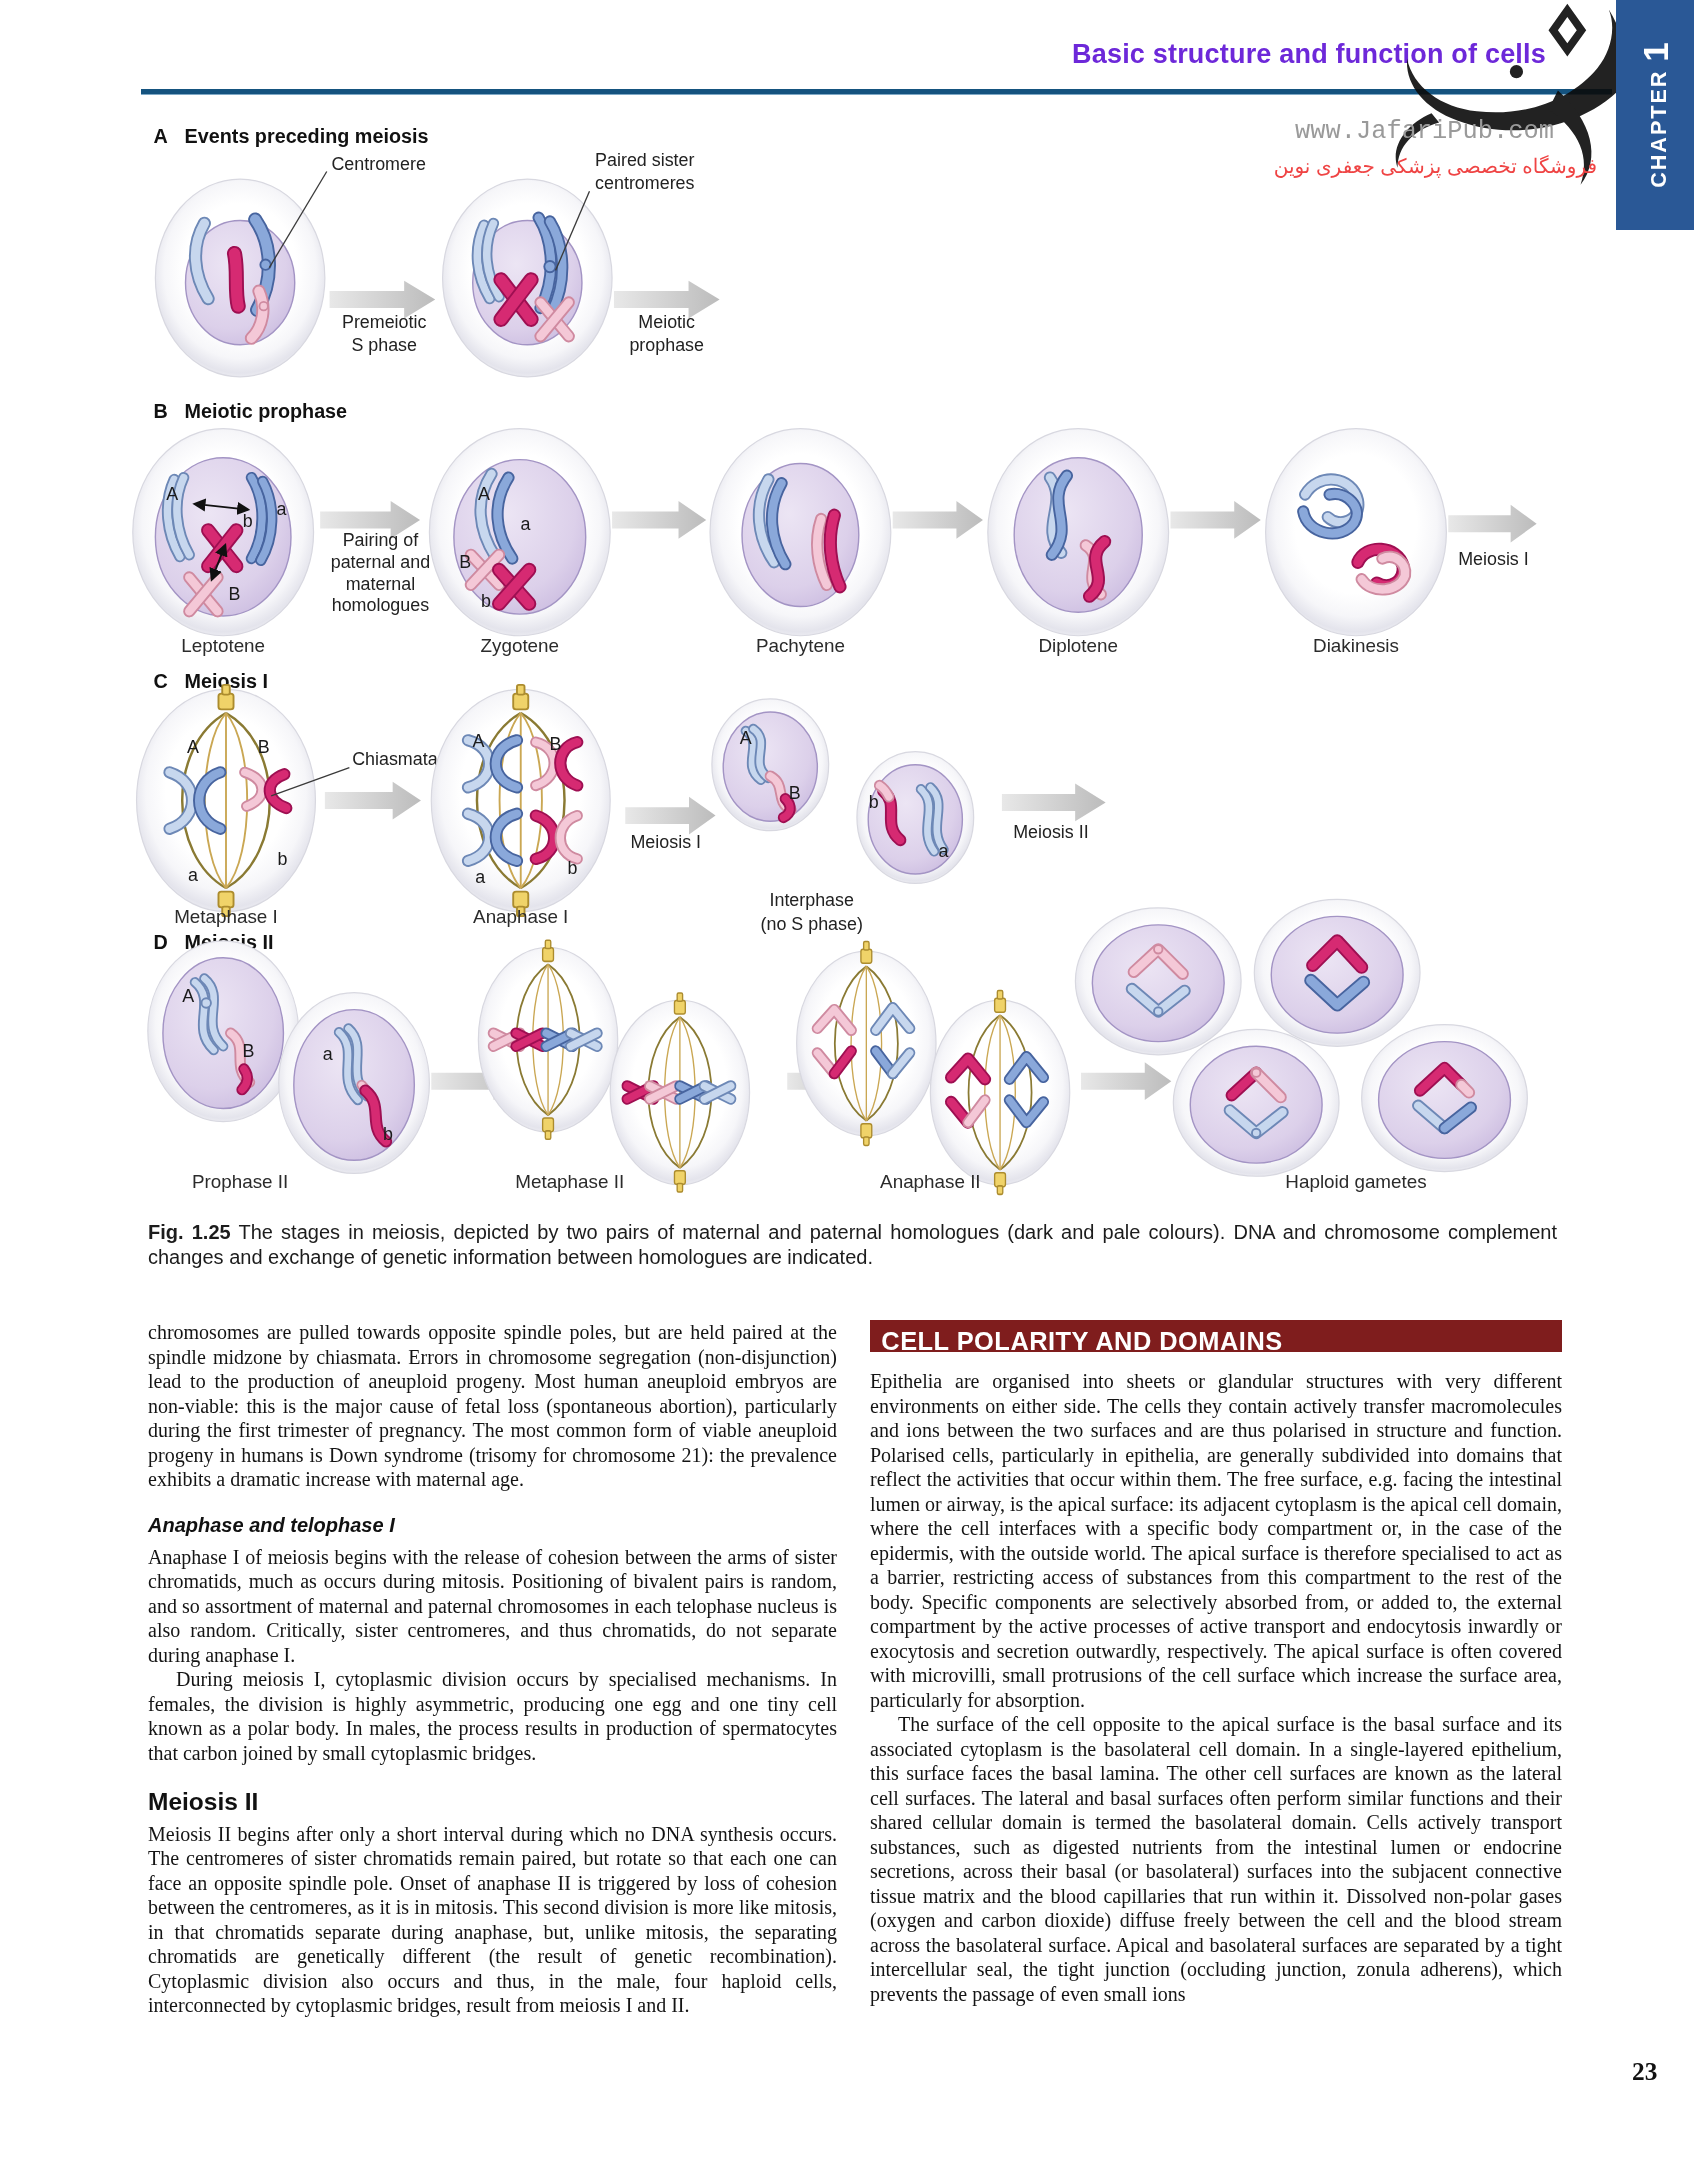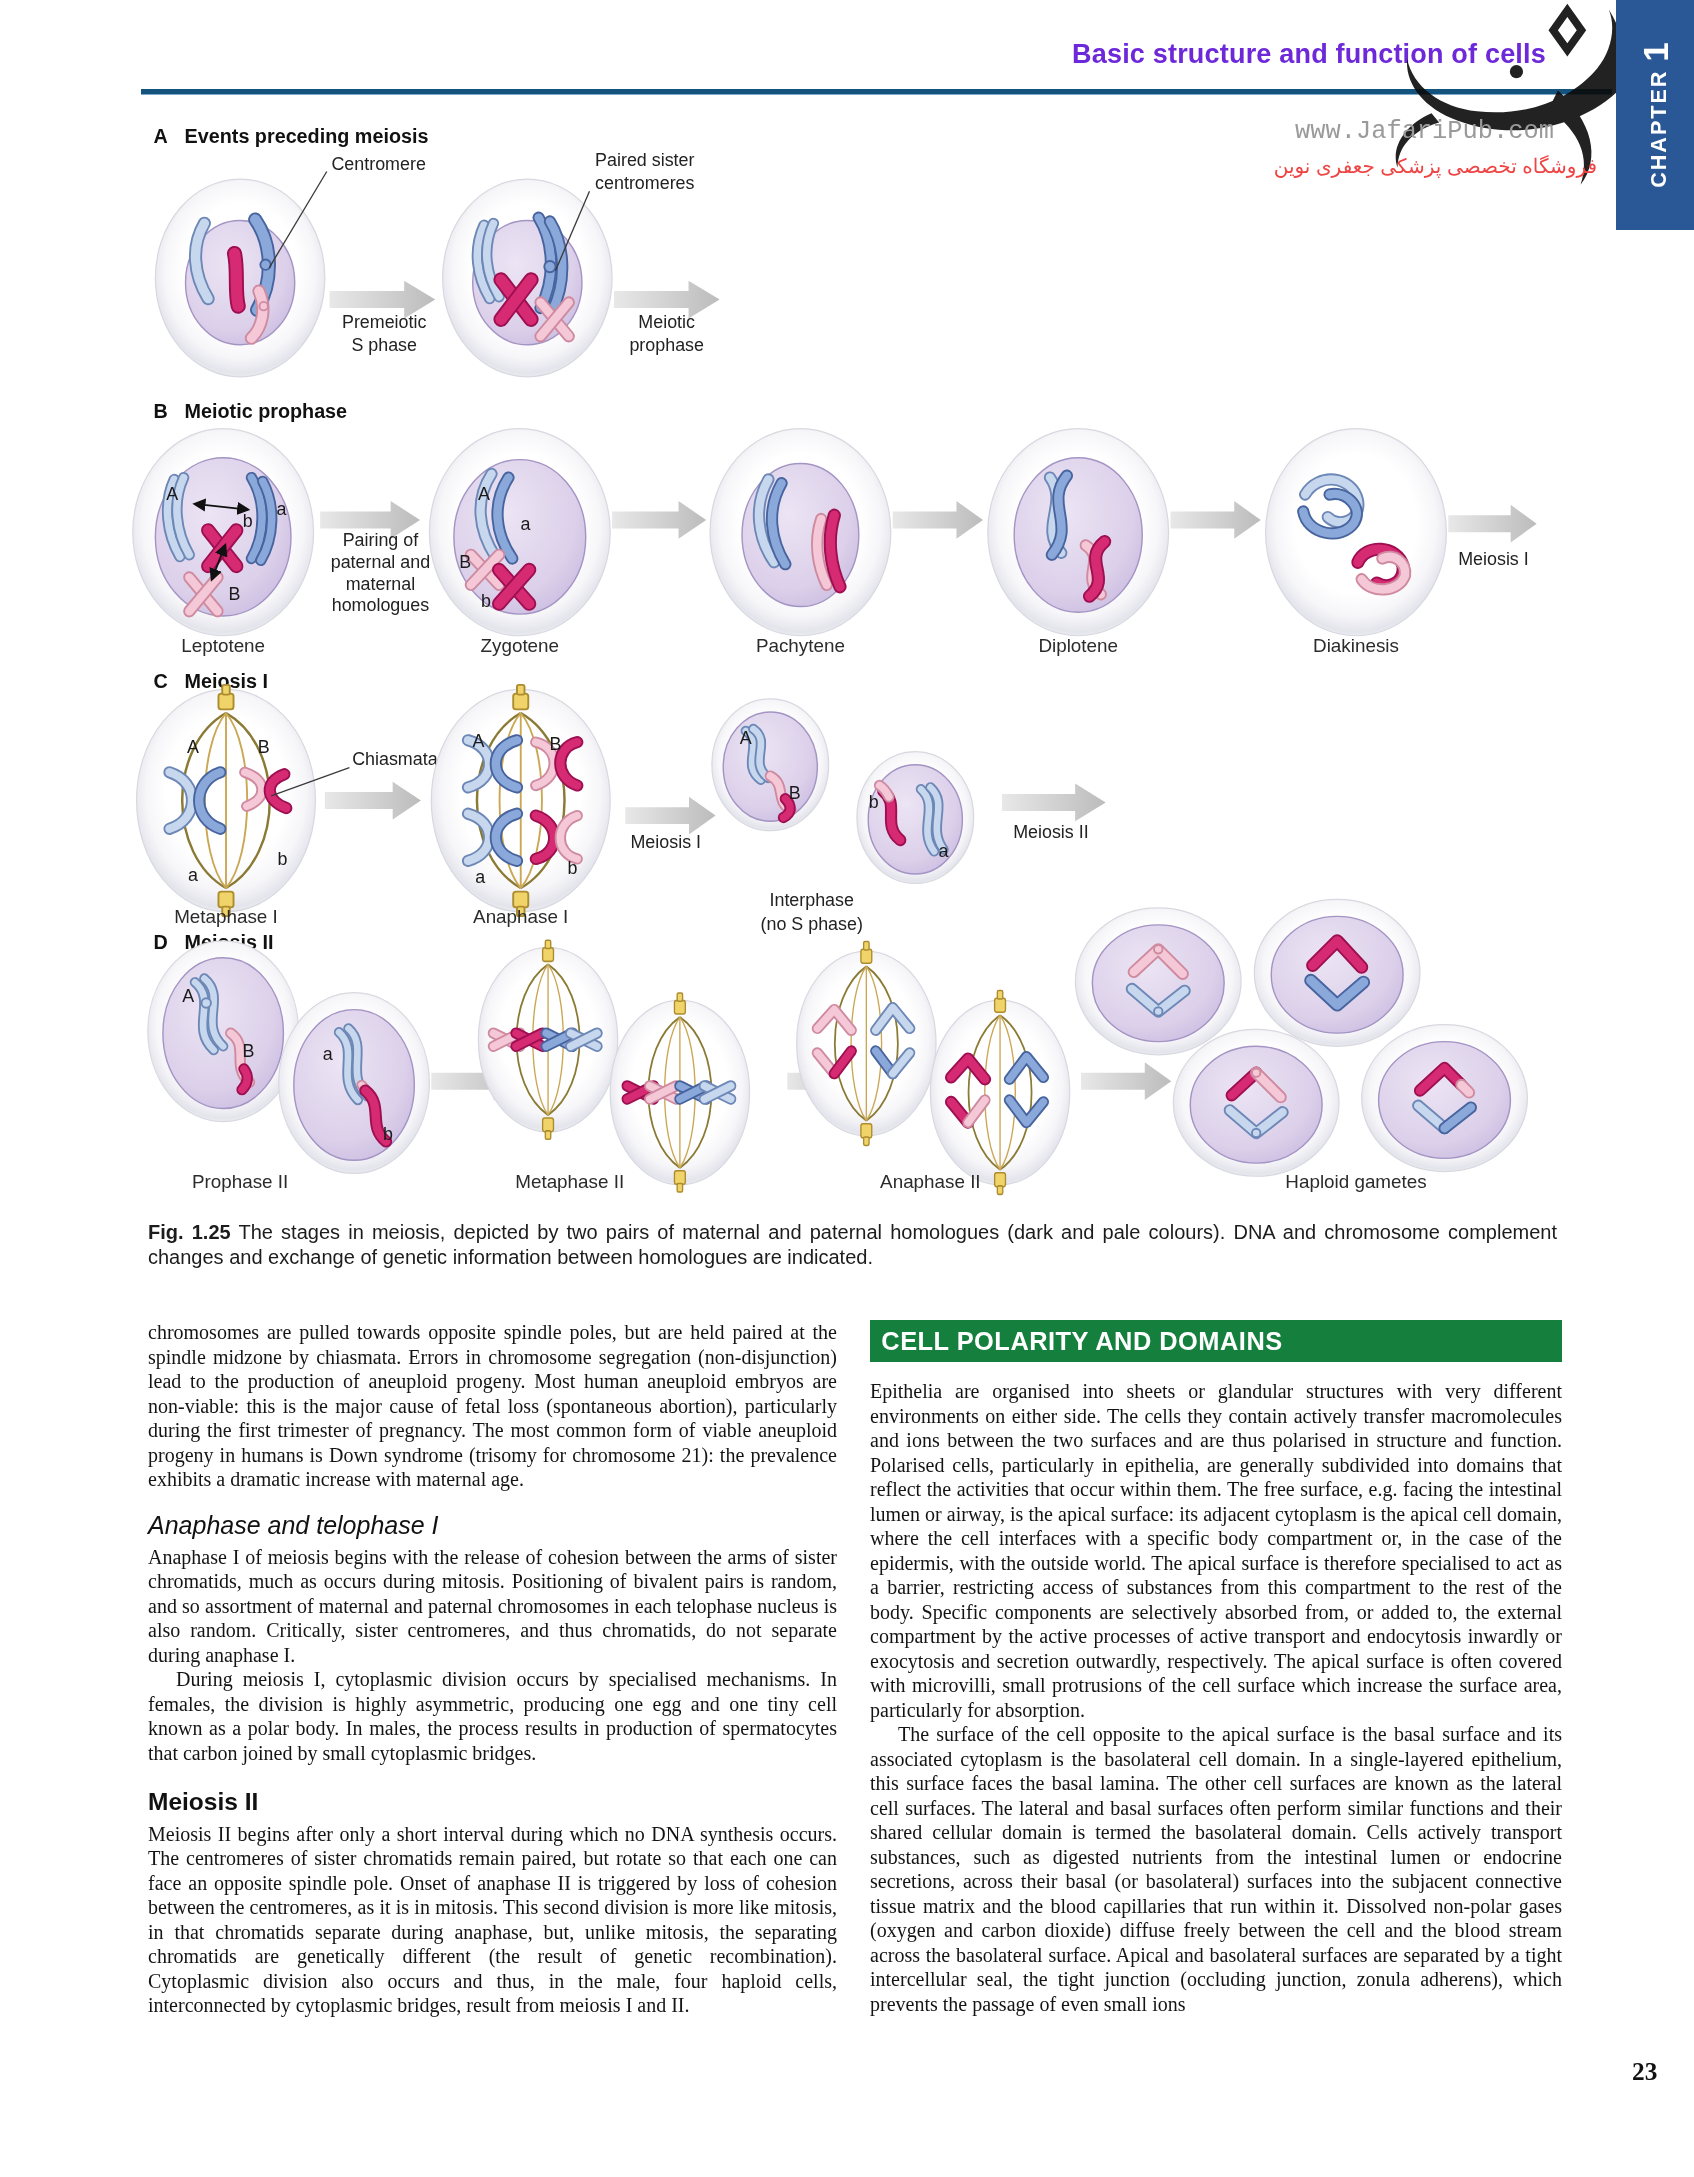--- a/index.html
+++ b/index.html
@@ -41,26 +41,26 @@
   
   .caption{position:absolute;left:148px;top:1220px;width:1409px;z-index:2;
     font-size:20px;line-height:25px;color:#1c1c1c;text-align:justify;}
   .caption b{font-weight:bold;}
   .col{position:absolute;top:1320px;z-index:2;font-family:"Liberation Serif",serif;
     font-size:20px;line-height:24.5px;color:#141414;text-align:justify;}
   .col-left{left:148px;width:689px;}
   .col-right{left:870px;width:692px;}
   .col p{margin:0;font-family:Liberation Serif, serif;}
   .col p.indent{text-indent:28px;}
-  .subhead-i{font-family:"Liberation Sans",sans-serif;font-weight:normal;font-style:italic;
-    font-size:25px;margin:21px 0 7.5px 0;color:#111;}
+  .subhead-i{font-family:"Liberation Sans",sans-serif;font-weight:bold;font-style:italic;
+    font-size:20px;margin:21px 0 7.5px 0;color:#111;}
   .subhead-b{font-family:"Liberation Sans",sans-serif;font-weight:bold;
     font-size:24.5px;margin:24.5px 0 7.5px 0;color:#111;}
-  .sec-bar{background:#15803d;color:#ffffff;font-family:"Liberation Sans",sans-serif;
-    font-weight:bold;font-size:25.4px;letter-spacing:0.5px;height:42px;line-height:42px;
+  .sec-bar{background:#7f1d1d;color:#ffffff;font-family:"Liberation Sans",sans-serif;
+    font-weight:bold;font-size:25.4px;letter-spacing:0.5px;height:32px;line-height:42px;
     padding-left:11.3px;margin-bottom:17px;text-align:left;}
   .pagenum{position:absolute;left:1620px;top:2057px;z-index:2;
     font-family:"Liberation Serif",serif;font-weight:bold;font-size:25.4px;color:#111;margin-left:12px;}
 </style>
 </head>
 <body>
 
 <div class="page">
 
   <svg class="fig" viewBox="0 0 1800 1290">

